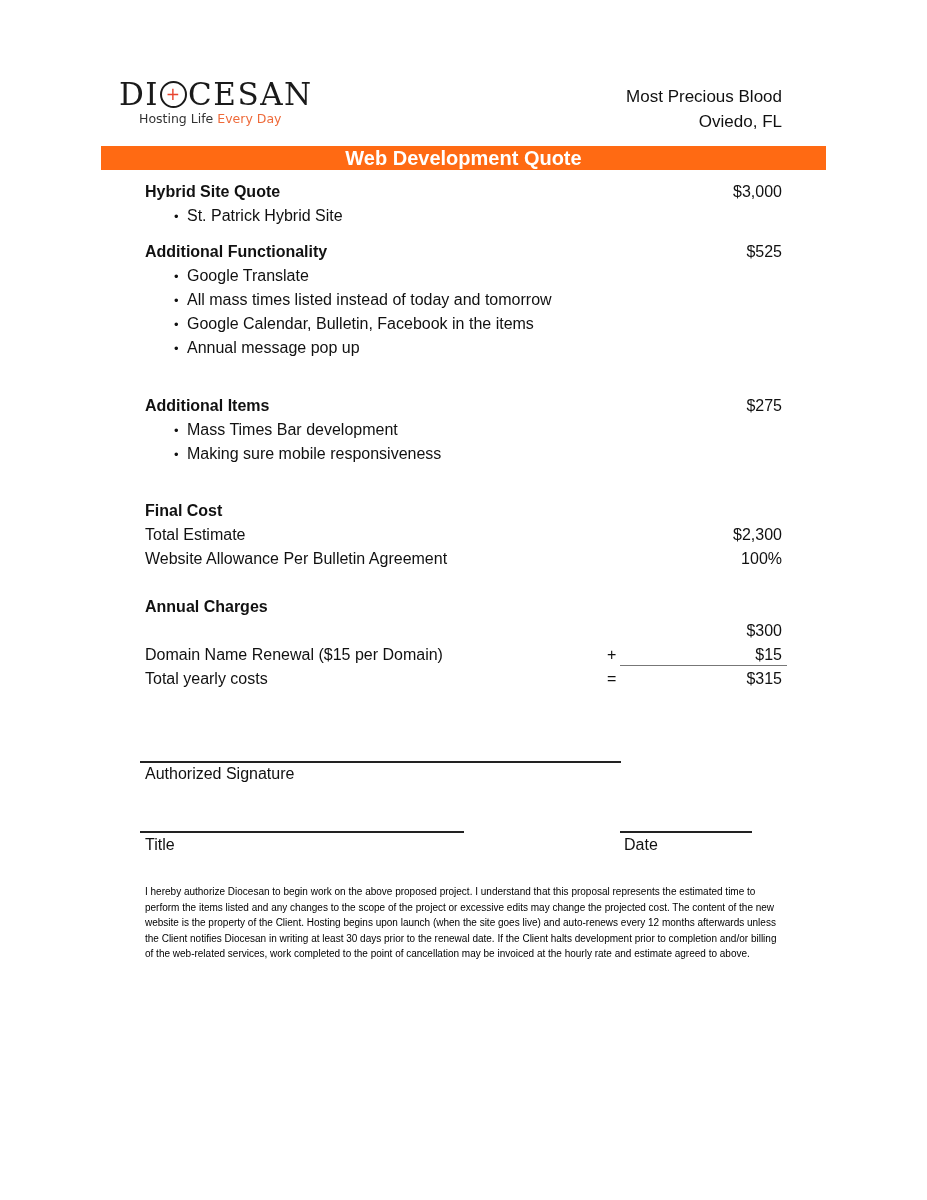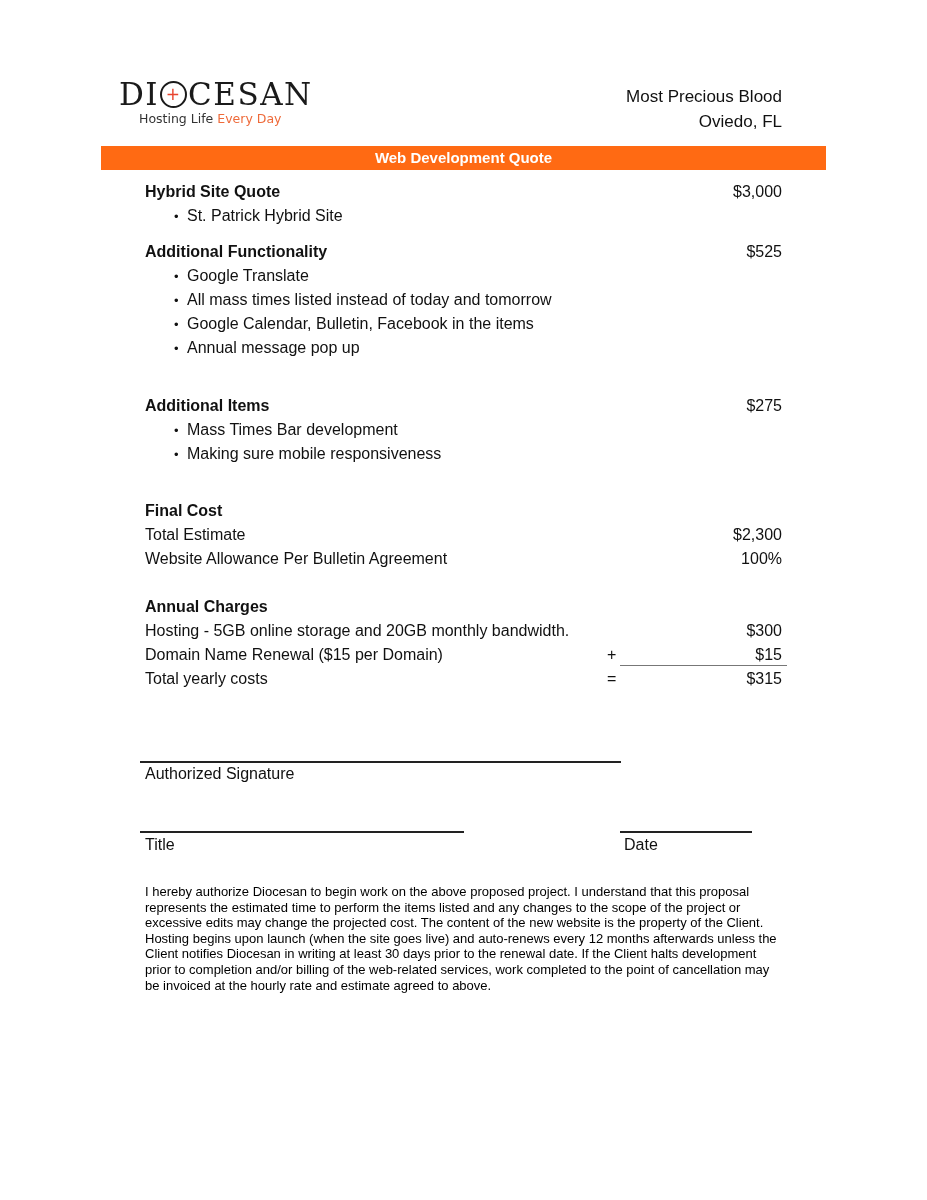--- a/index.html
+++ b/index.html
@@ -7,37 +7,37 @@
 
     .logo { position: absolute; left: 119px; top: 78px; width: 200px; }
     .logo-word { font-family: "DejaVu Serif", "Liberation Serif", serif; font-size: 31px; letter-spacing: 1.5px; color: #1a1a1a; line-height: 32px; white-space: nowrap; display: flex; align-items: center; }
     .logo-o { display: inline-block; position: relative; width: 27px; height: 27px; border: 2.4px solid #1a1a1a; border-radius: 50%; box-sizing: border-box; margin: 0 1px; }
     .logo-o .cross { position: absolute; left: 50%; top: 50%; transform: translate(-50%, -50%); color: #e8442e; font-family: "DejaVu Sans", sans-serif; font-size: 17px; line-height: 17px; font-weight: normal; }
     .logo-tag { font-family: "DejaVu Sans", sans-serif; font-size: 12.5px; color: #333; margin-top: 1px; padding-left: 20px; white-space: nowrap; }
     .logo-tag .accent { color: #ee6a3a; }
 
     .client { position: absolute; right: 145px; top: 84px; text-align: right; font-size: 17px; line-height: 25px; color: #111; }
 
-    .banner { position: absolute; left: 101px; top: 146px; width: 725px; height: 24px; background: #ff6a13; color: #fff; text-align: center; font-weight: bold; font-size: 15px; line-height: 24px; }
+    .banner { position: absolute; left: 101px; top: 146px; width: 725px; height: 24px; background: #ff6a13; color: #fff; text-align: center; font-weight: bold; font-size: 20px; line-height: 24px; }
 
     .content { position: absolute; left: 145px; width: 637px; font-size: 16px; }
     .row { position: absolute; left: 0; width: 637px; height: 24px; line-height: 24px; }
     .row .label { position: absolute; left: 0; white-space: nowrap; }
     .row .value { position: absolute; right: 0; white-space: nowrap; text-align: right; }
     .row .op { position: absolute; left: 462px; }
     .bold { font-weight: bold; }
     .bullet { position: absolute; left: 29px; white-space: nowrap; line-height: 24px; }
     .bullet .dot { display: inline-block; width: 13px; font-size: 13px; }
 
     .sum-line { position: absolute; left: 620px; top: 665px; width: 167px; height: 1px; background: #777; }
 
     .sig-line { position: absolute; height: 2px; background: #222; }
     .sig-label { position: absolute; font-size: 16px; }
 
-    .legal { position: absolute; left: 145px; top: 884px; width: 640px; font-size: 13px; line-height: 15.6px; color: #000; }
+    .legal { position: absolute; left: 145px; top: 884px; width: 640px; font-size: 10px; line-height: 15.6px; color: #000; }
   </style>
 </head>
 <body>
 
 <div class="logo">
   <div class="logo-word">
     <span>DI</span>
     <span class="logo-o">
         <span class="cross">+</span>
       </span>
@@ -88,21 +88,20 @@
   </div>
   <div class="row" style="top:547px;">
     <span class="label">Website Allowance Per Bulletin Agreement</span>
     <span class="value">100%</span>
   </div>
 
   <div class="row" style="top:595px;">
     <span class="label bold">Annual Charges</span>
   </div>
   <div class="row" style="top:619px;">
-    <span class="label">Hosting - 5GB online storage and 20GB monthly bandwidth.</span>
     <span class="op"></span>
     <span class="value">$300</span>
   </div>
   <div class="row" style="top:643px;">
     <span class="label">Domain Name Renewal ($15 per Domain)</span>
     <span class="op">+</span>
     <span class="value">$15</span>
   </div>
   <div class="row" style="top:667px;">
     <span class="label">Total yearly costs</span>

